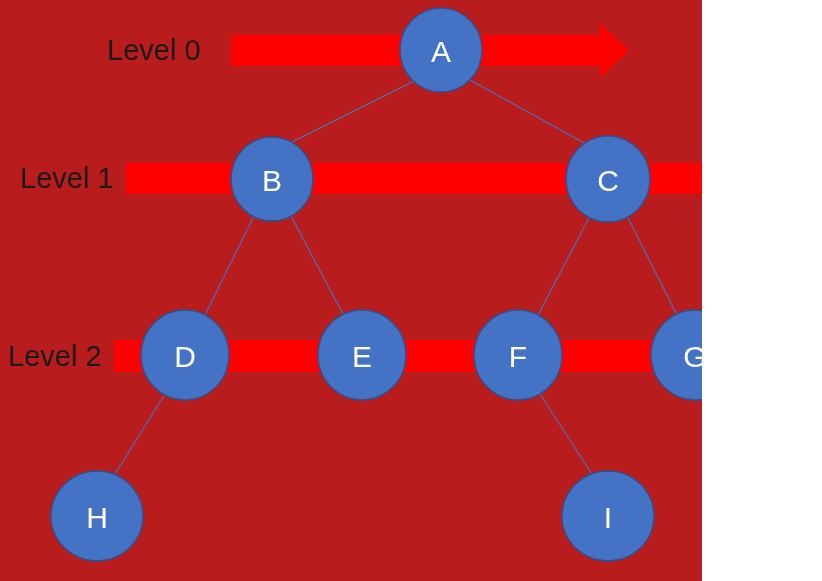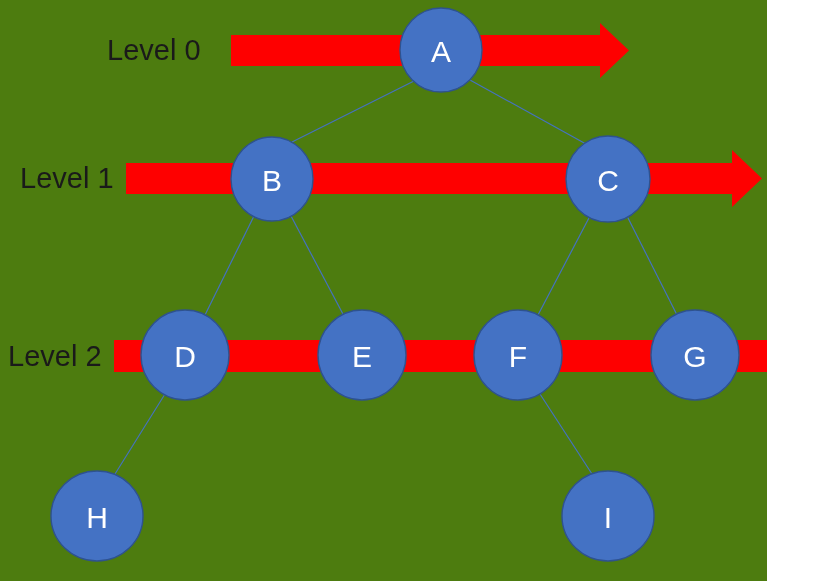--- a/index.html
+++ b/index.html
@@ -5,23 +5,23 @@
   html, body {
     margin: 0;
     padding: 0;
     background: #ffffff;
   }
   body {
     font-family: "Liberation Sans", sans-serif;
   }
   #diagram-root {
     position: relative;
-    width: 767px;
+    width: 702px;
     height: 581px;
-    background: #4d7c0f;
+    background: #b91c1c;
     overflow: hidden;
   }
   #diagram-svg {
     position: absolute;
     left: 0;
     top: 0;
     width: 822px;
     height: 581px;
   }
   .level-label {

